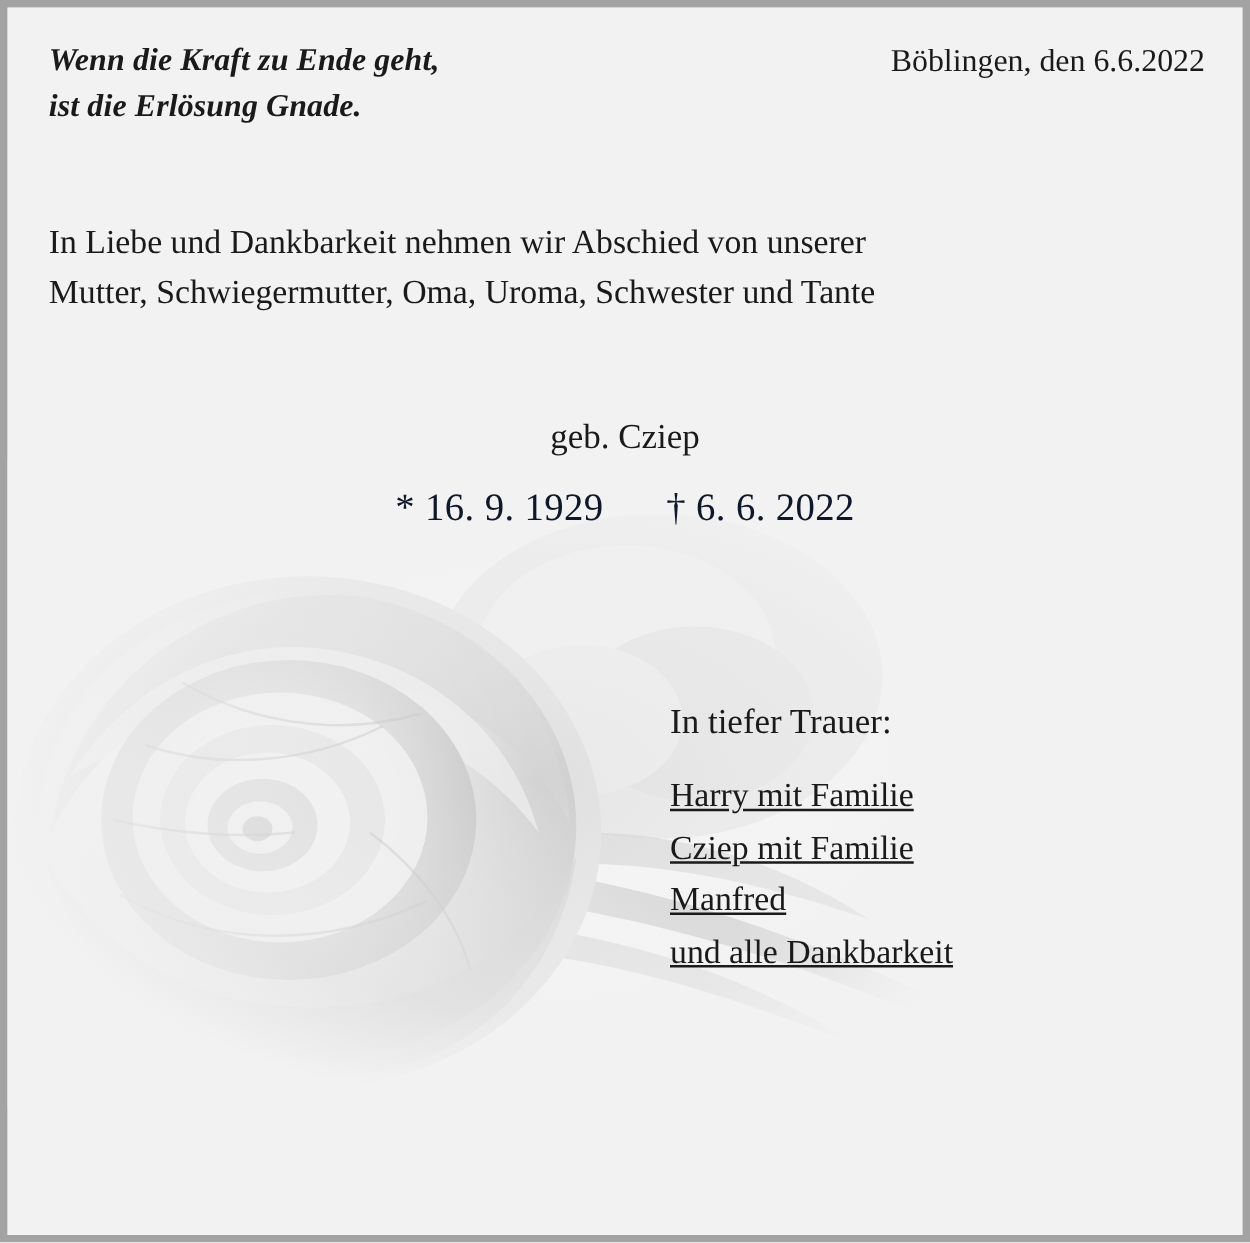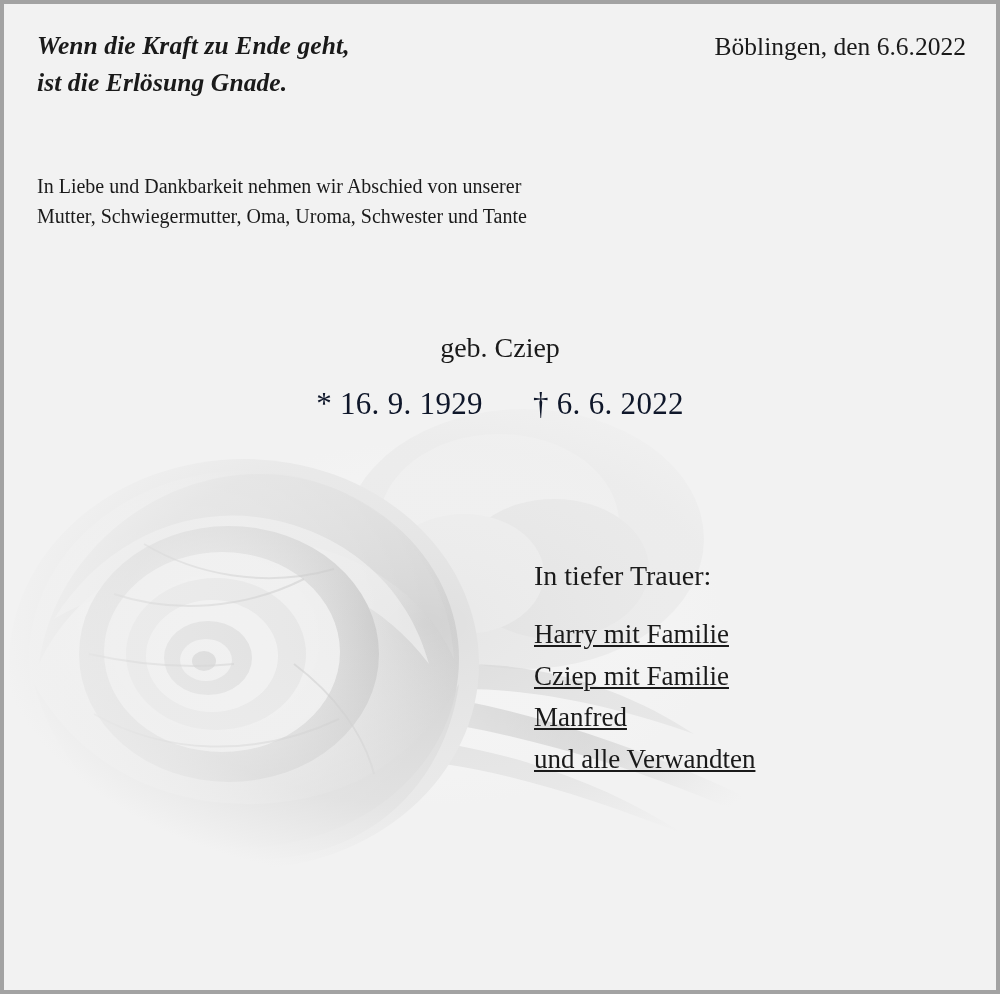--- a/index.html
+++ b/index.html
@@ -14,21 +14,21 @@
     color: #1a1a1a;
     overflow: hidden;
   }
 
   .obituary {
     position: relative;
     box-sizing: border-box;
     width: 1000px;
     height: 994px;
     background: #f2f2f2;
-    border: 4px solid #a3a3a3;
+    border: 6px solid #a3a3a3;
     padding: 0;
     overflow: hidden;
   }
 
   .inner {
     position: relative;
     width: 100%;
     height: 100%;
     background: #f2f2f2;
     overflow: hidden;
@@ -74,21 +74,21 @@
     padding-top: 1px;
     white-space: nowrap;
   }
 
   
   .intro {
     position: absolute;
     top: 168px;
     left: 33px;
     width: 940px;
-    font-size: 20px;
+    font-size: 27px;
     line-height: 1.48;
     color: #1a1a1a;
     white-space: pre-line;
     z-index: 2;
   }
 
   
   .name-block {
     position: absolute;
     top: 316px;
@@ -243,19 +243,19 @@
         <span>† 6. 6. 2022</span>
       </div>
     </div>
 
     <div class="mourners">
       <div class="mourners-title">In tiefer Trauer:</div>
       <ul class="mourner-list">
         <li>Harry mit Familie</li>
         <li>Cziep mit Familie</li>
         <li>Manfred</li>
-        <li>und alle Verwandten</li>
+        <li>und alle Dankbarkeit</li>
       </ul>
     </div>
 
 
   </div>
 </div>
 
 </body></html>

